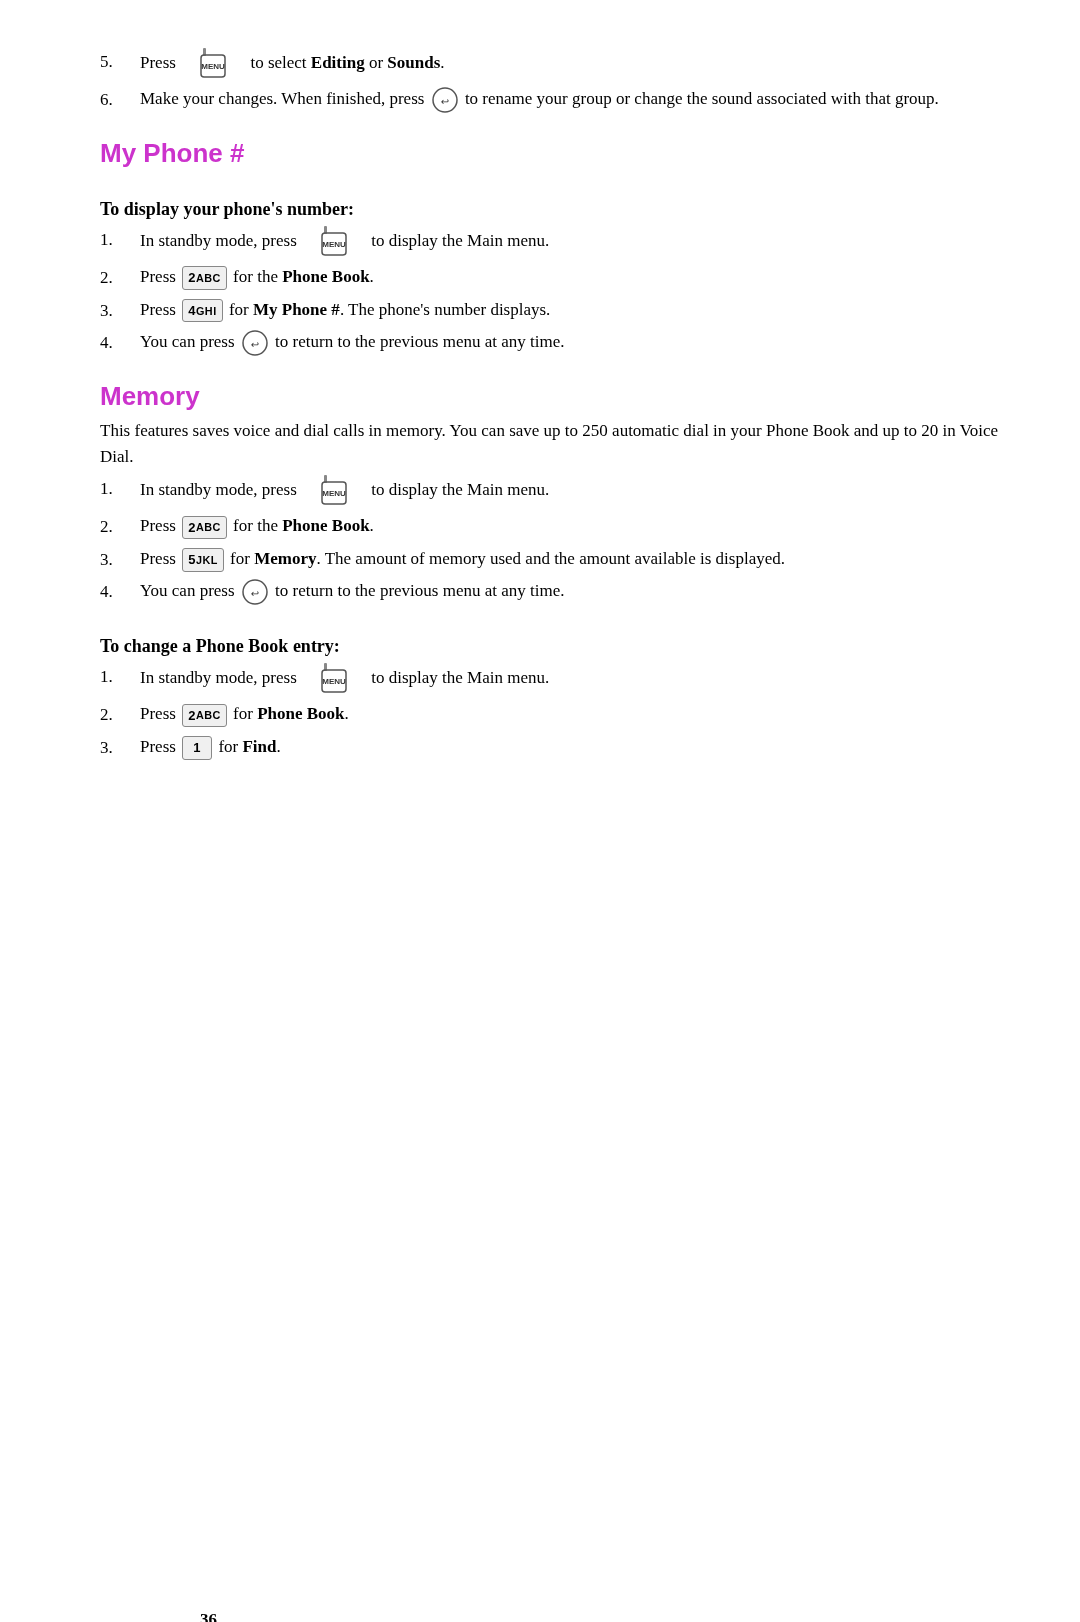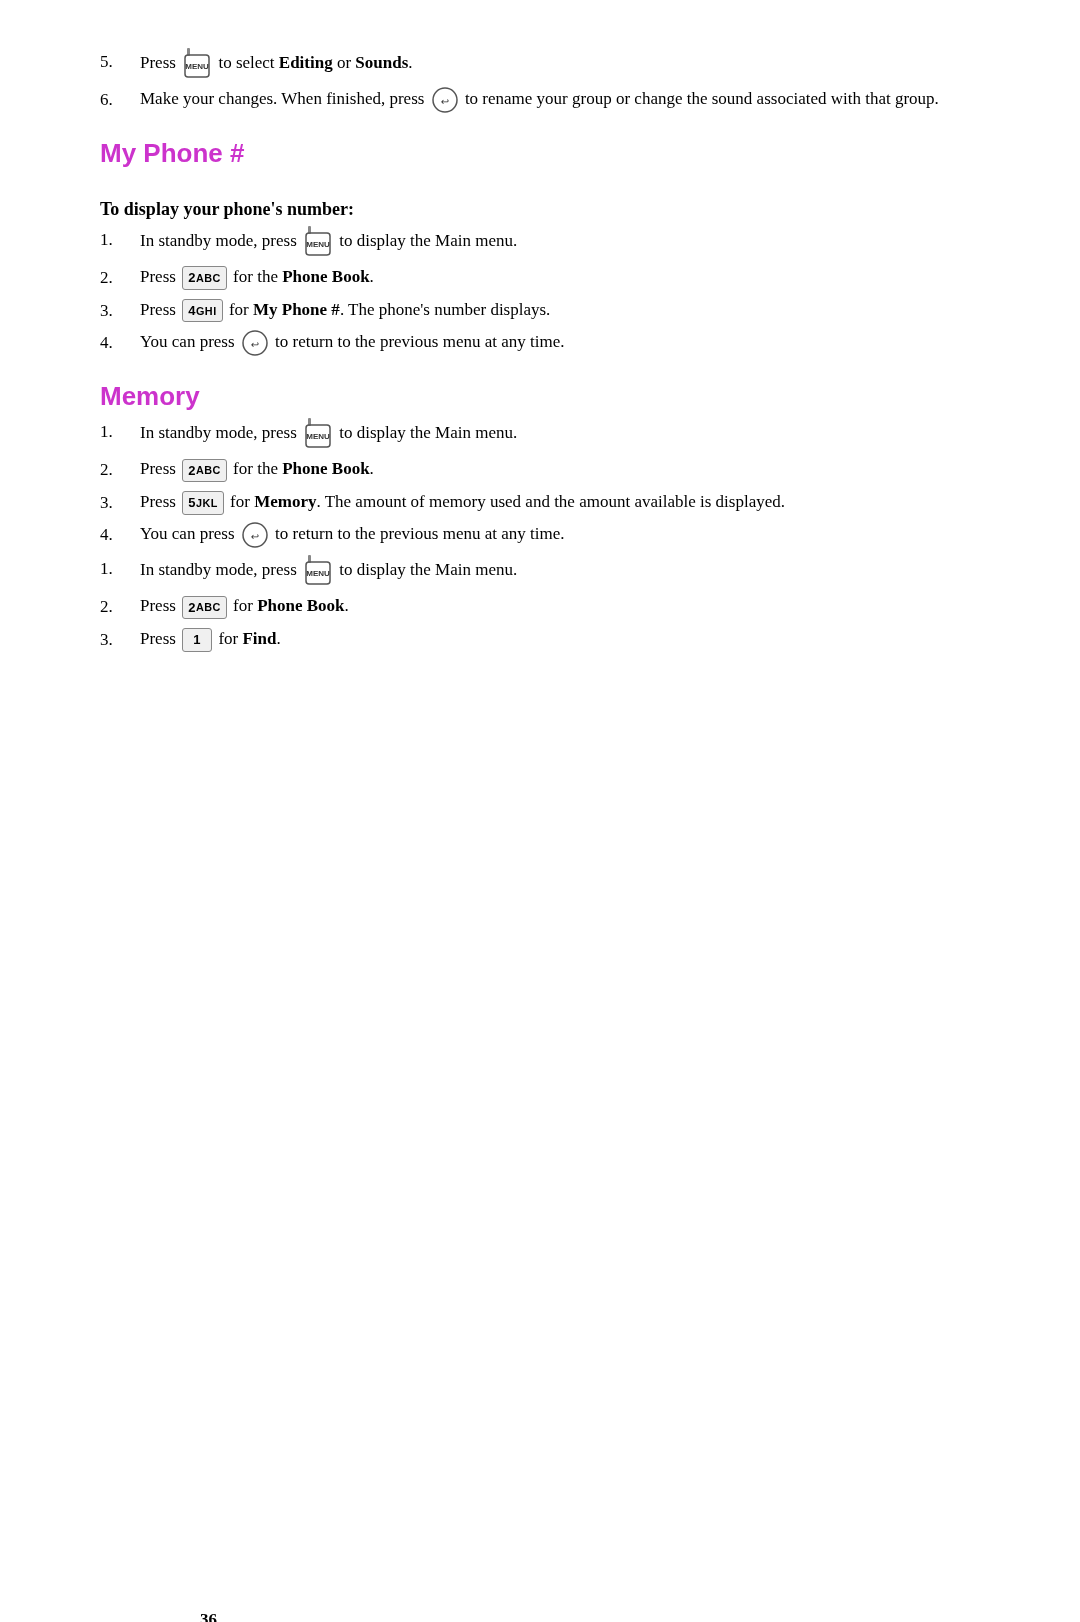--- a/index.html
+++ b/index.html
@@ -78,21 +78,21 @@
     }
 
     
     .menu-icon {
       display: inline-flex;
       align-items: center;
       justify-content: center;
       width: 30px;
       height: 32px;
       vertical-align: middle;
-      margin: 0 2px;
+      margin: 0 18px;
     }
 
     
     .back-icon {
       display: inline-flex;
       align-items: center;
       justify-content: center;
       width: 28px;
       height: 28px;
       vertical-align: middle;
@@ -196,20 +196,21 @@
             <text x="14" y="19" text-anchor="middle" font-size="10" font-family="Arial" fill="#333">↩</text>
           </svg>
         </span>
         to return to the previous menu at any time.
       </span>
     </li>
   </ol>
 
   <h2 class="section-heading">Memory</h2>
 
+  <p class="body-text">This features saves voice and dial calls in memory. You can save up to 250 automatic dial in your Phone Book and up to 20 in Voice Dial.</p>
 
 
   <ol>
     <li>
       <span class="li-num">1.</span>
       <span class="li-content">
         In standby mode, press
         <span class="menu-icon">
           <svg width="28" height="32" viewBox="0 0 28 32">
             <rect x="4" y="0" width="3" height="8" rx="1" fill="#888"></rect>
@@ -246,20 +247,21 @@
             <text x="14" y="19" text-anchor="middle" font-size="10" font-family="Arial" fill="#333">↩</text>
           </svg>
         </span>
         to return to the previous menu at any time.
       </span>
     </li>
   </ol>
 
 
 
+  <p class="subsection-heading">To change a Phone Book entry:</p>
 
   <ol>
     <li>
       <span class="li-num">1.</span>
       <span class="li-content">
         In standby mode, press
         <span class="menu-icon">
           <svg width="28" height="32" viewBox="0 0 28 32">
             <rect x="4" y="0" width="3" height="8" rx="1" fill="#888"></rect>
             <rect x="2" y="7" width="24" height="22" rx="3" fill="none" stroke="#555" stroke-width="1.5"></rect>

